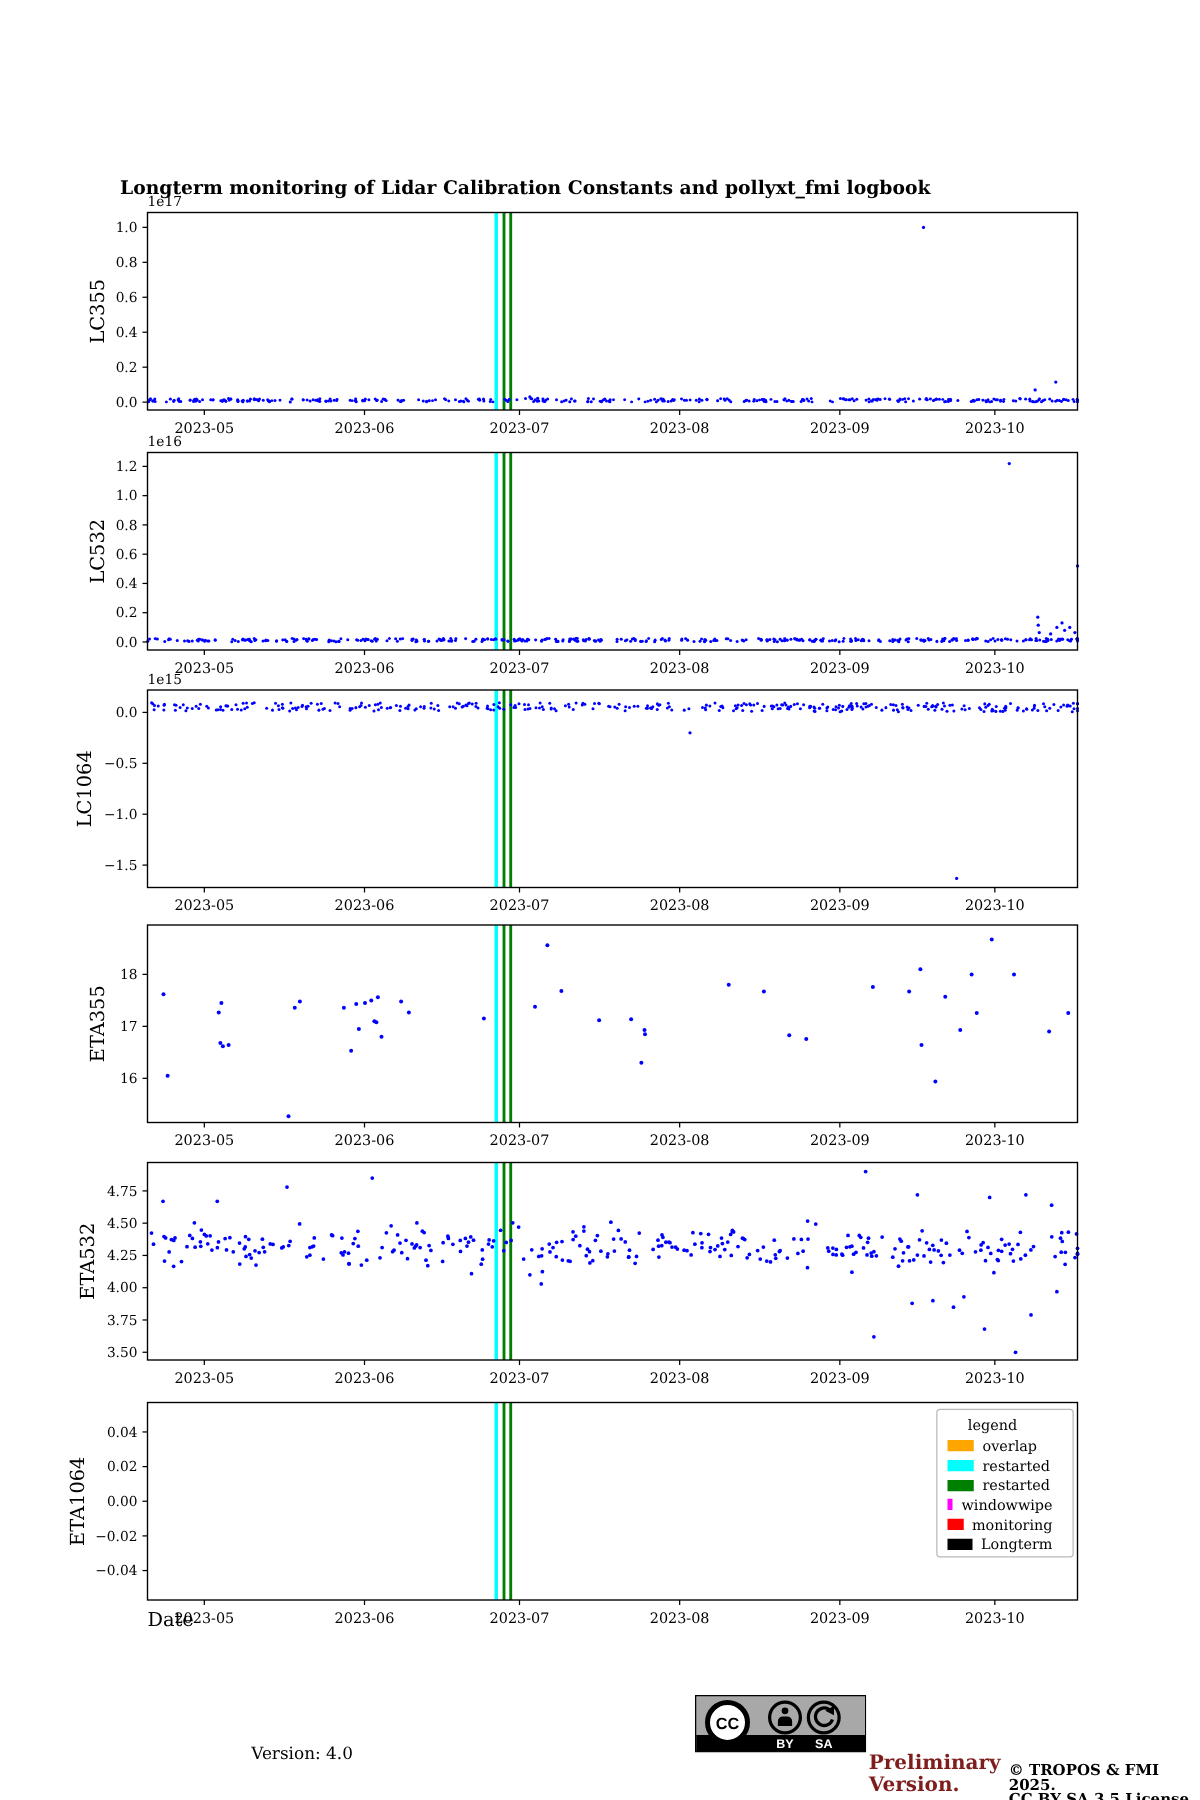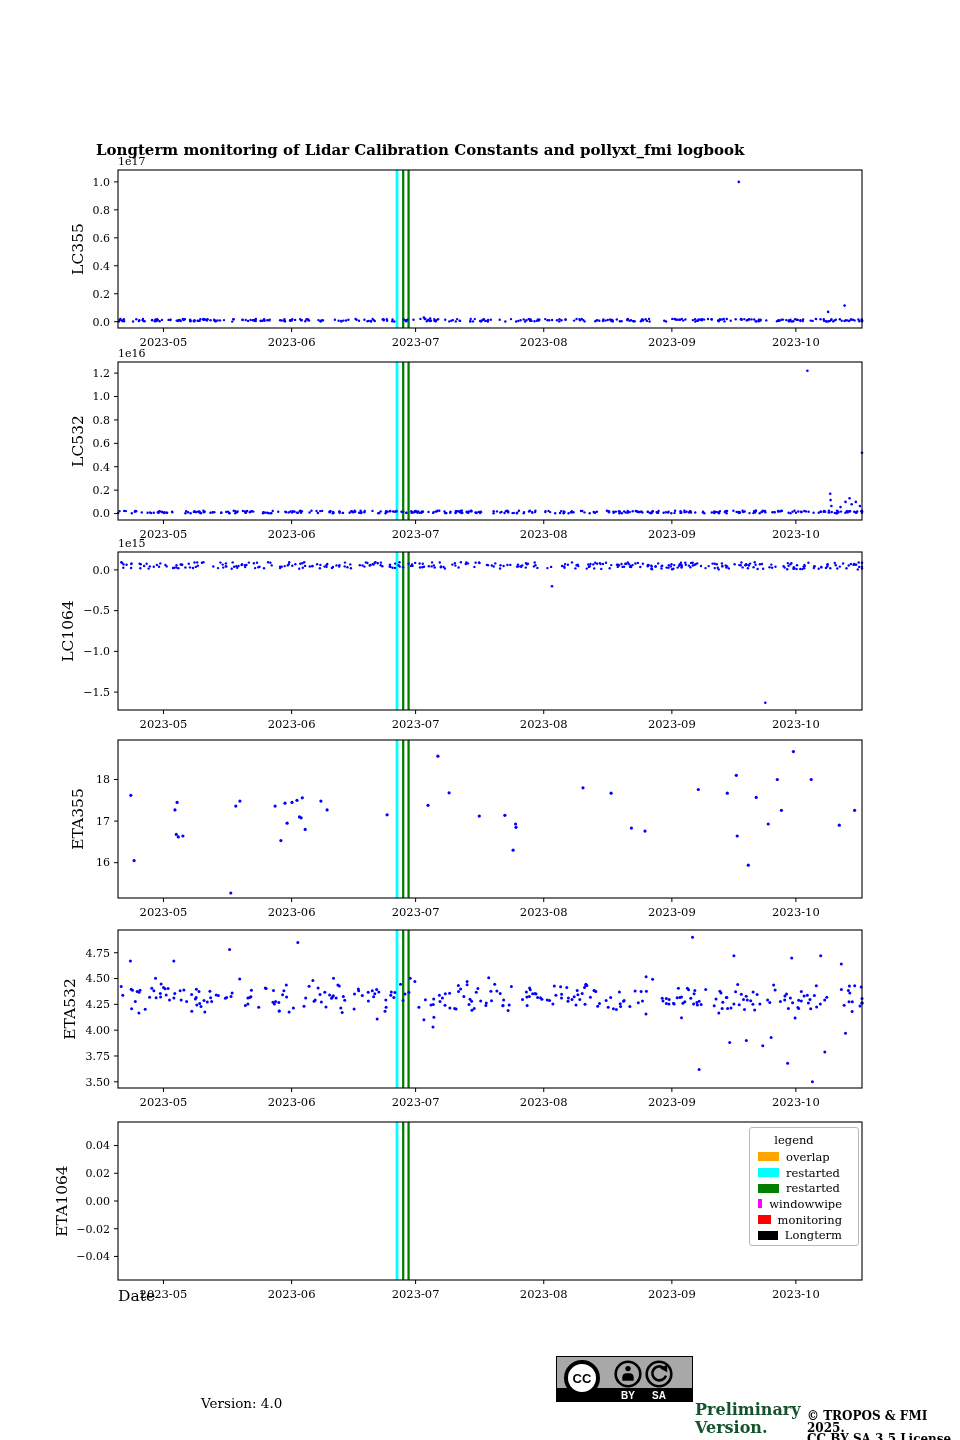--- a/index.html
+++ b/index.html
@@ -1807,21 +1807,21 @@
     <circle cx="72" cy="18" r="12.3" fill="none" stroke="#000000" stroke-width="2.6"></circle>
     <circle cx="72" cy="12.6" r="2.7" fill="#000000"></circle>
     <path d="M66.3,24.8 v-3.2 q0,-4.4 4.2,-4.4 h3 q4.2,0 4.2,4.4 v3.2 z" fill="#000000"></path>
     <circle cx="103" cy="18" r="12.3" fill="none" stroke="#000000" stroke-width="2.6"></circle>
     <path d="M107.6,11.8 A7 7 0 1 0 110,19.6" fill="none" stroke="#000000" stroke-width="2.6"></path>
     <polygon points="104.2,12.6 111.2,8.6 111.2,16.2" fill="#000000"></polygon>
     <text x="72" y="42.5" text-anchor="middle" font-family="Liberation Sans, sans-serif" font-size="10" font-weight="bold" fill="#ffffff">BY</text>
     <text x="103" y="42.5" text-anchor="middle" font-family="Liberation Sans, sans-serif" font-size="10" font-weight="bold" fill="#ffffff">SA</text>
   </svg>
 
-  <div class="preliminary" style="color: #14532d;">
+  <div class="preliminary" style="color: #7f1d1d;">
     <div>Preliminary</div>
     <div>Version.</div>
   </div>
 
   <div class="copyright">
     <div>© TROPOS &amp; FMI 2025.</div>
     <div>CC BY SA 3.5 License.</div>
   </div>
 
 </div>

